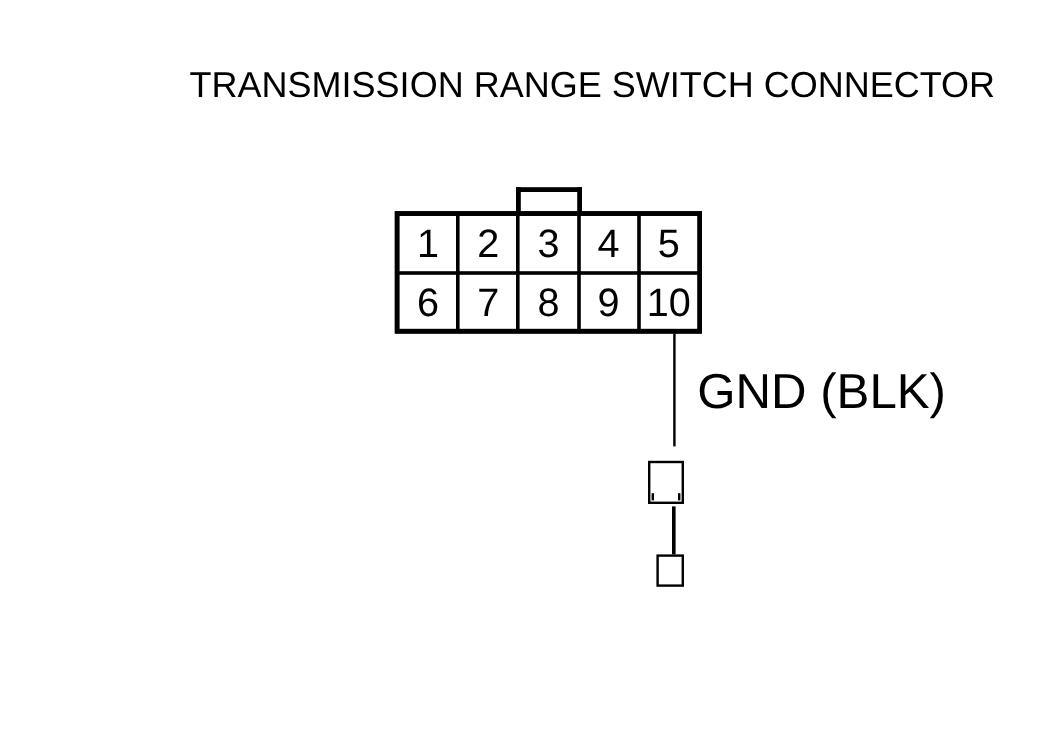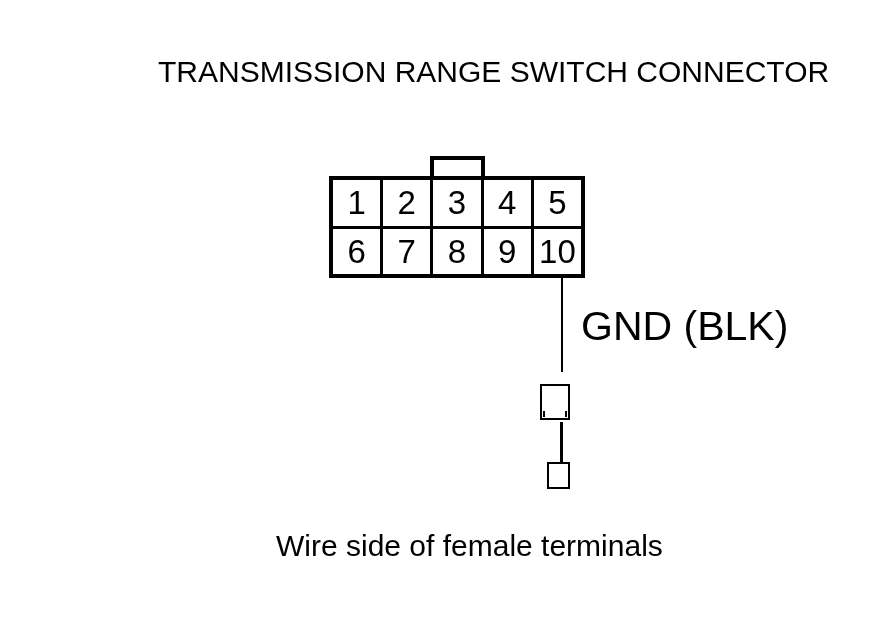--- a/index.html
+++ b/index.html
@@ -148,15 +148,14 @@
 
   <div id="inline-connector-symbol">
     <span class="terminal-tick left"></span>
     <span class="terminal-tick right"></span>
   </div>
 
   <div id="wire-segment-lower"></div>
 
   <div id="terminal-end-symbol"></div>
 
-  <div id="caption" class="txt">Wire side of female terminals</div>
 
 </div>
 
 </body></html>

